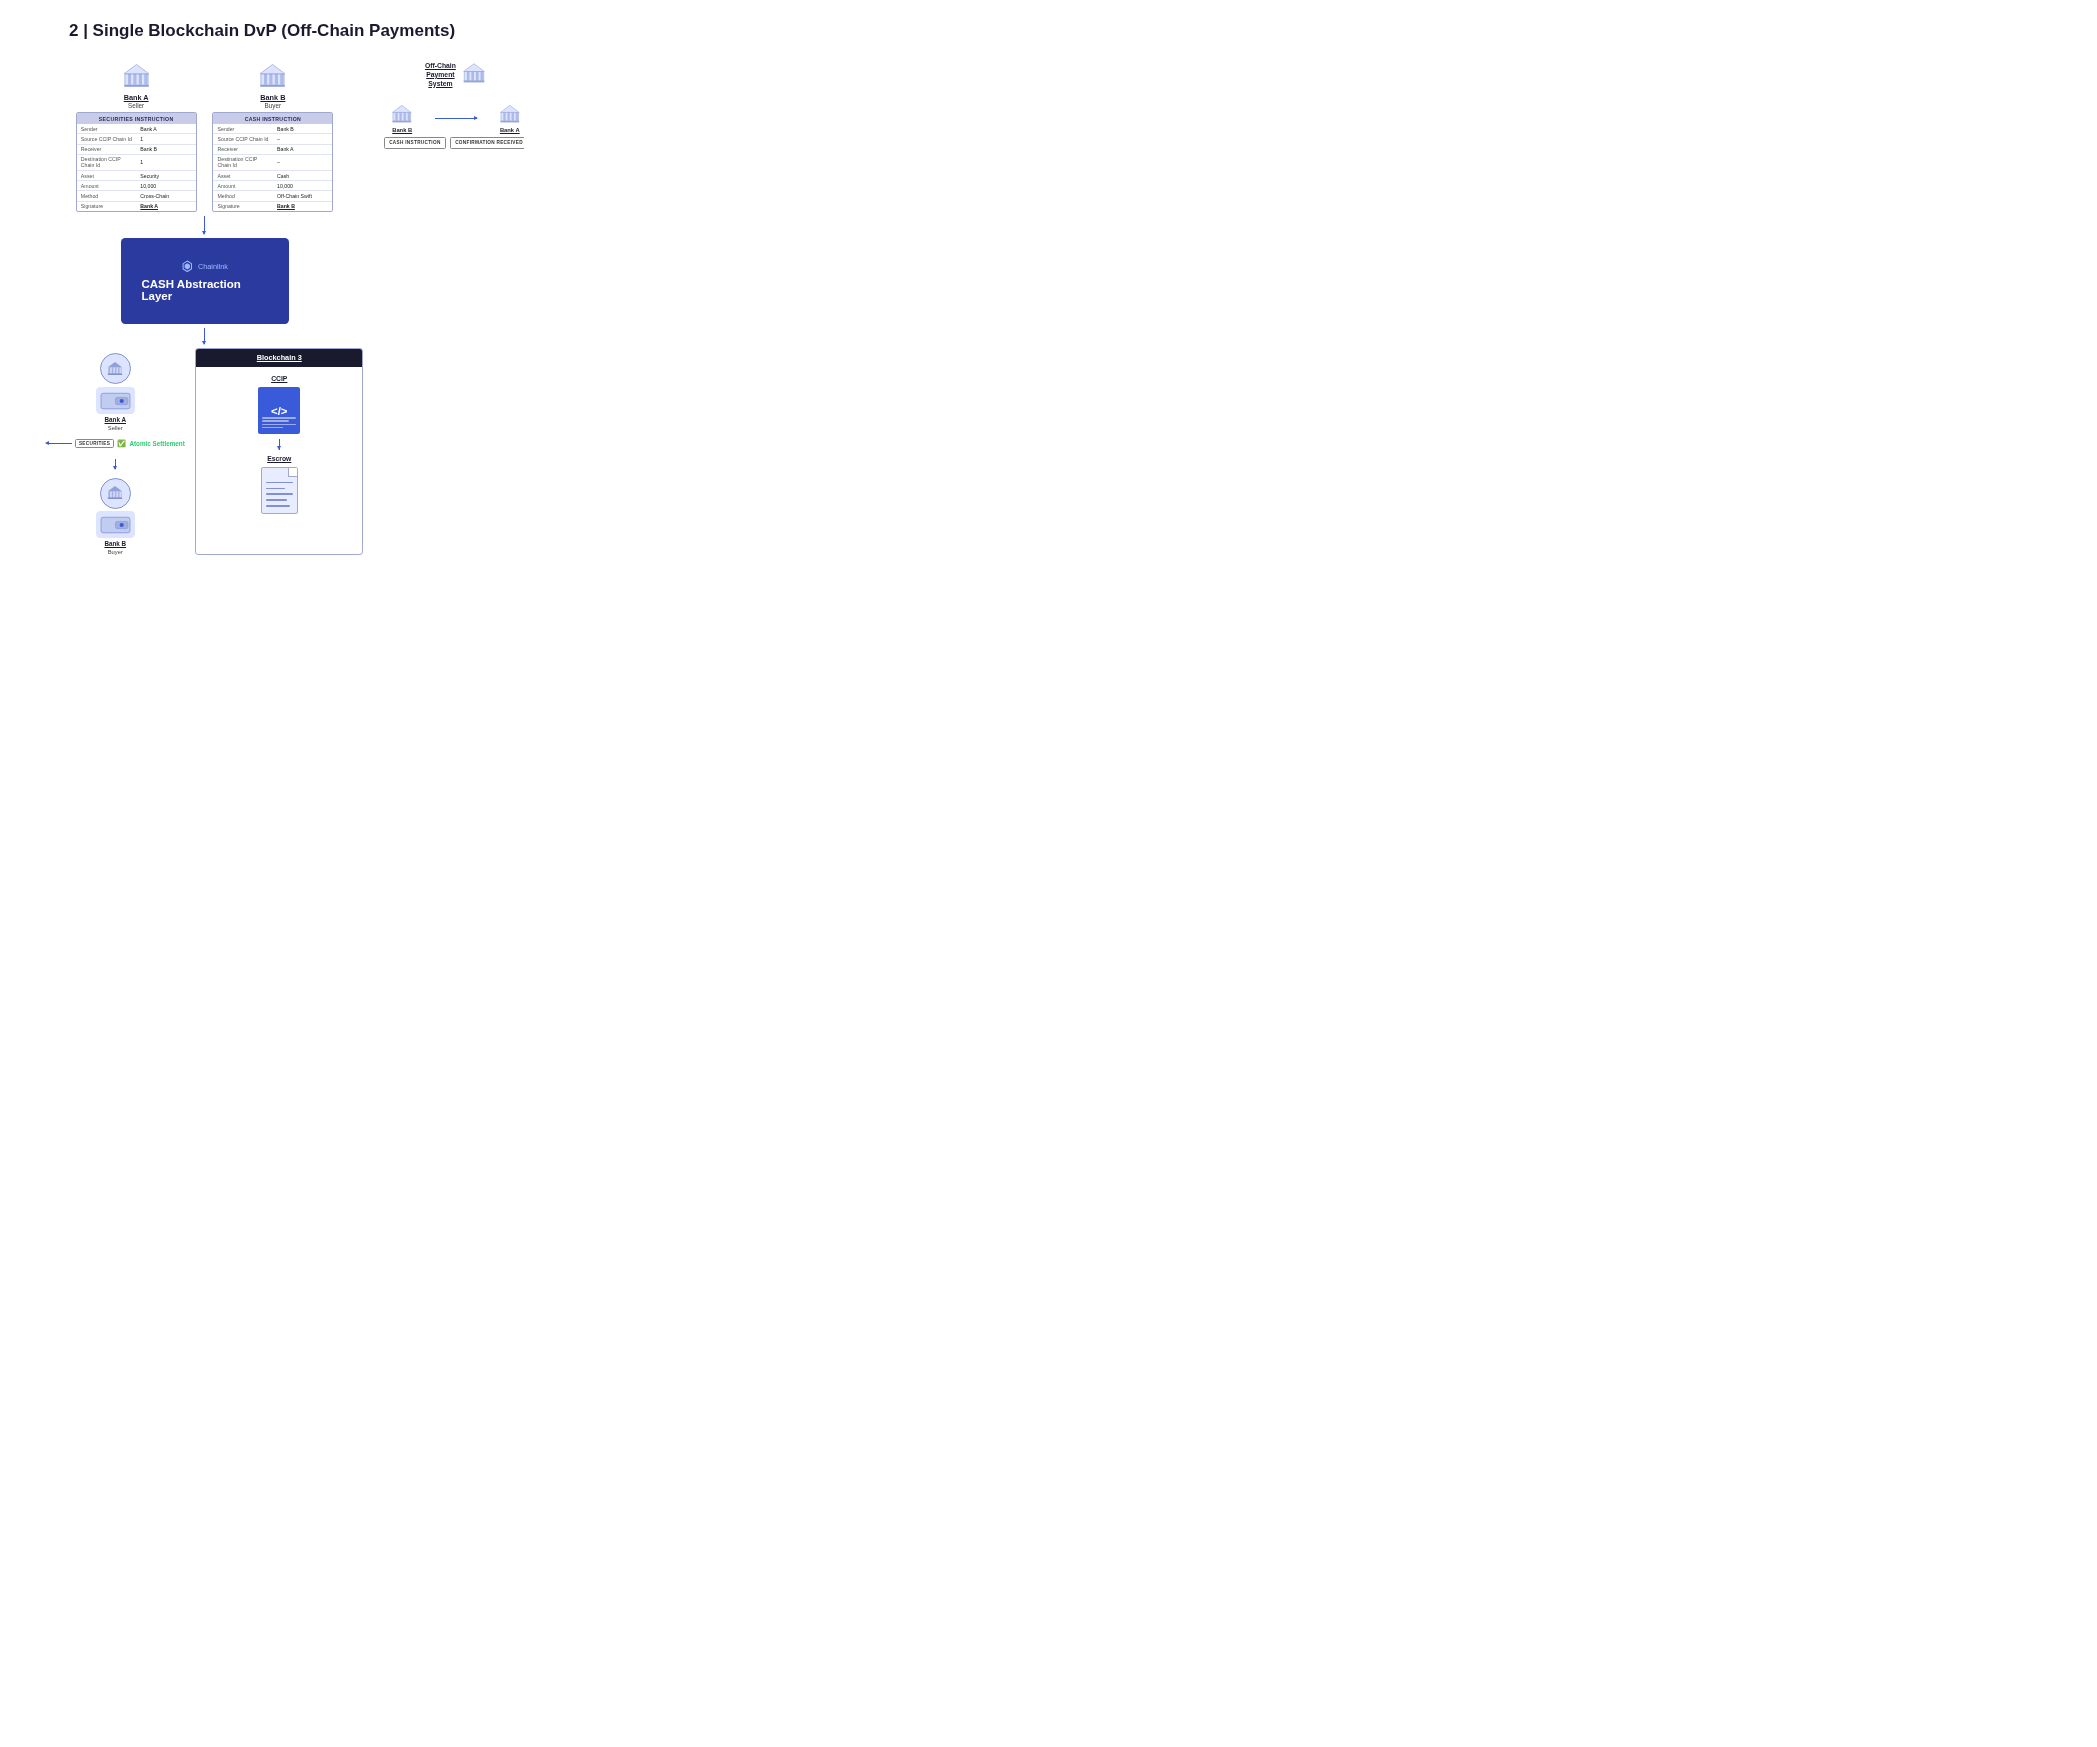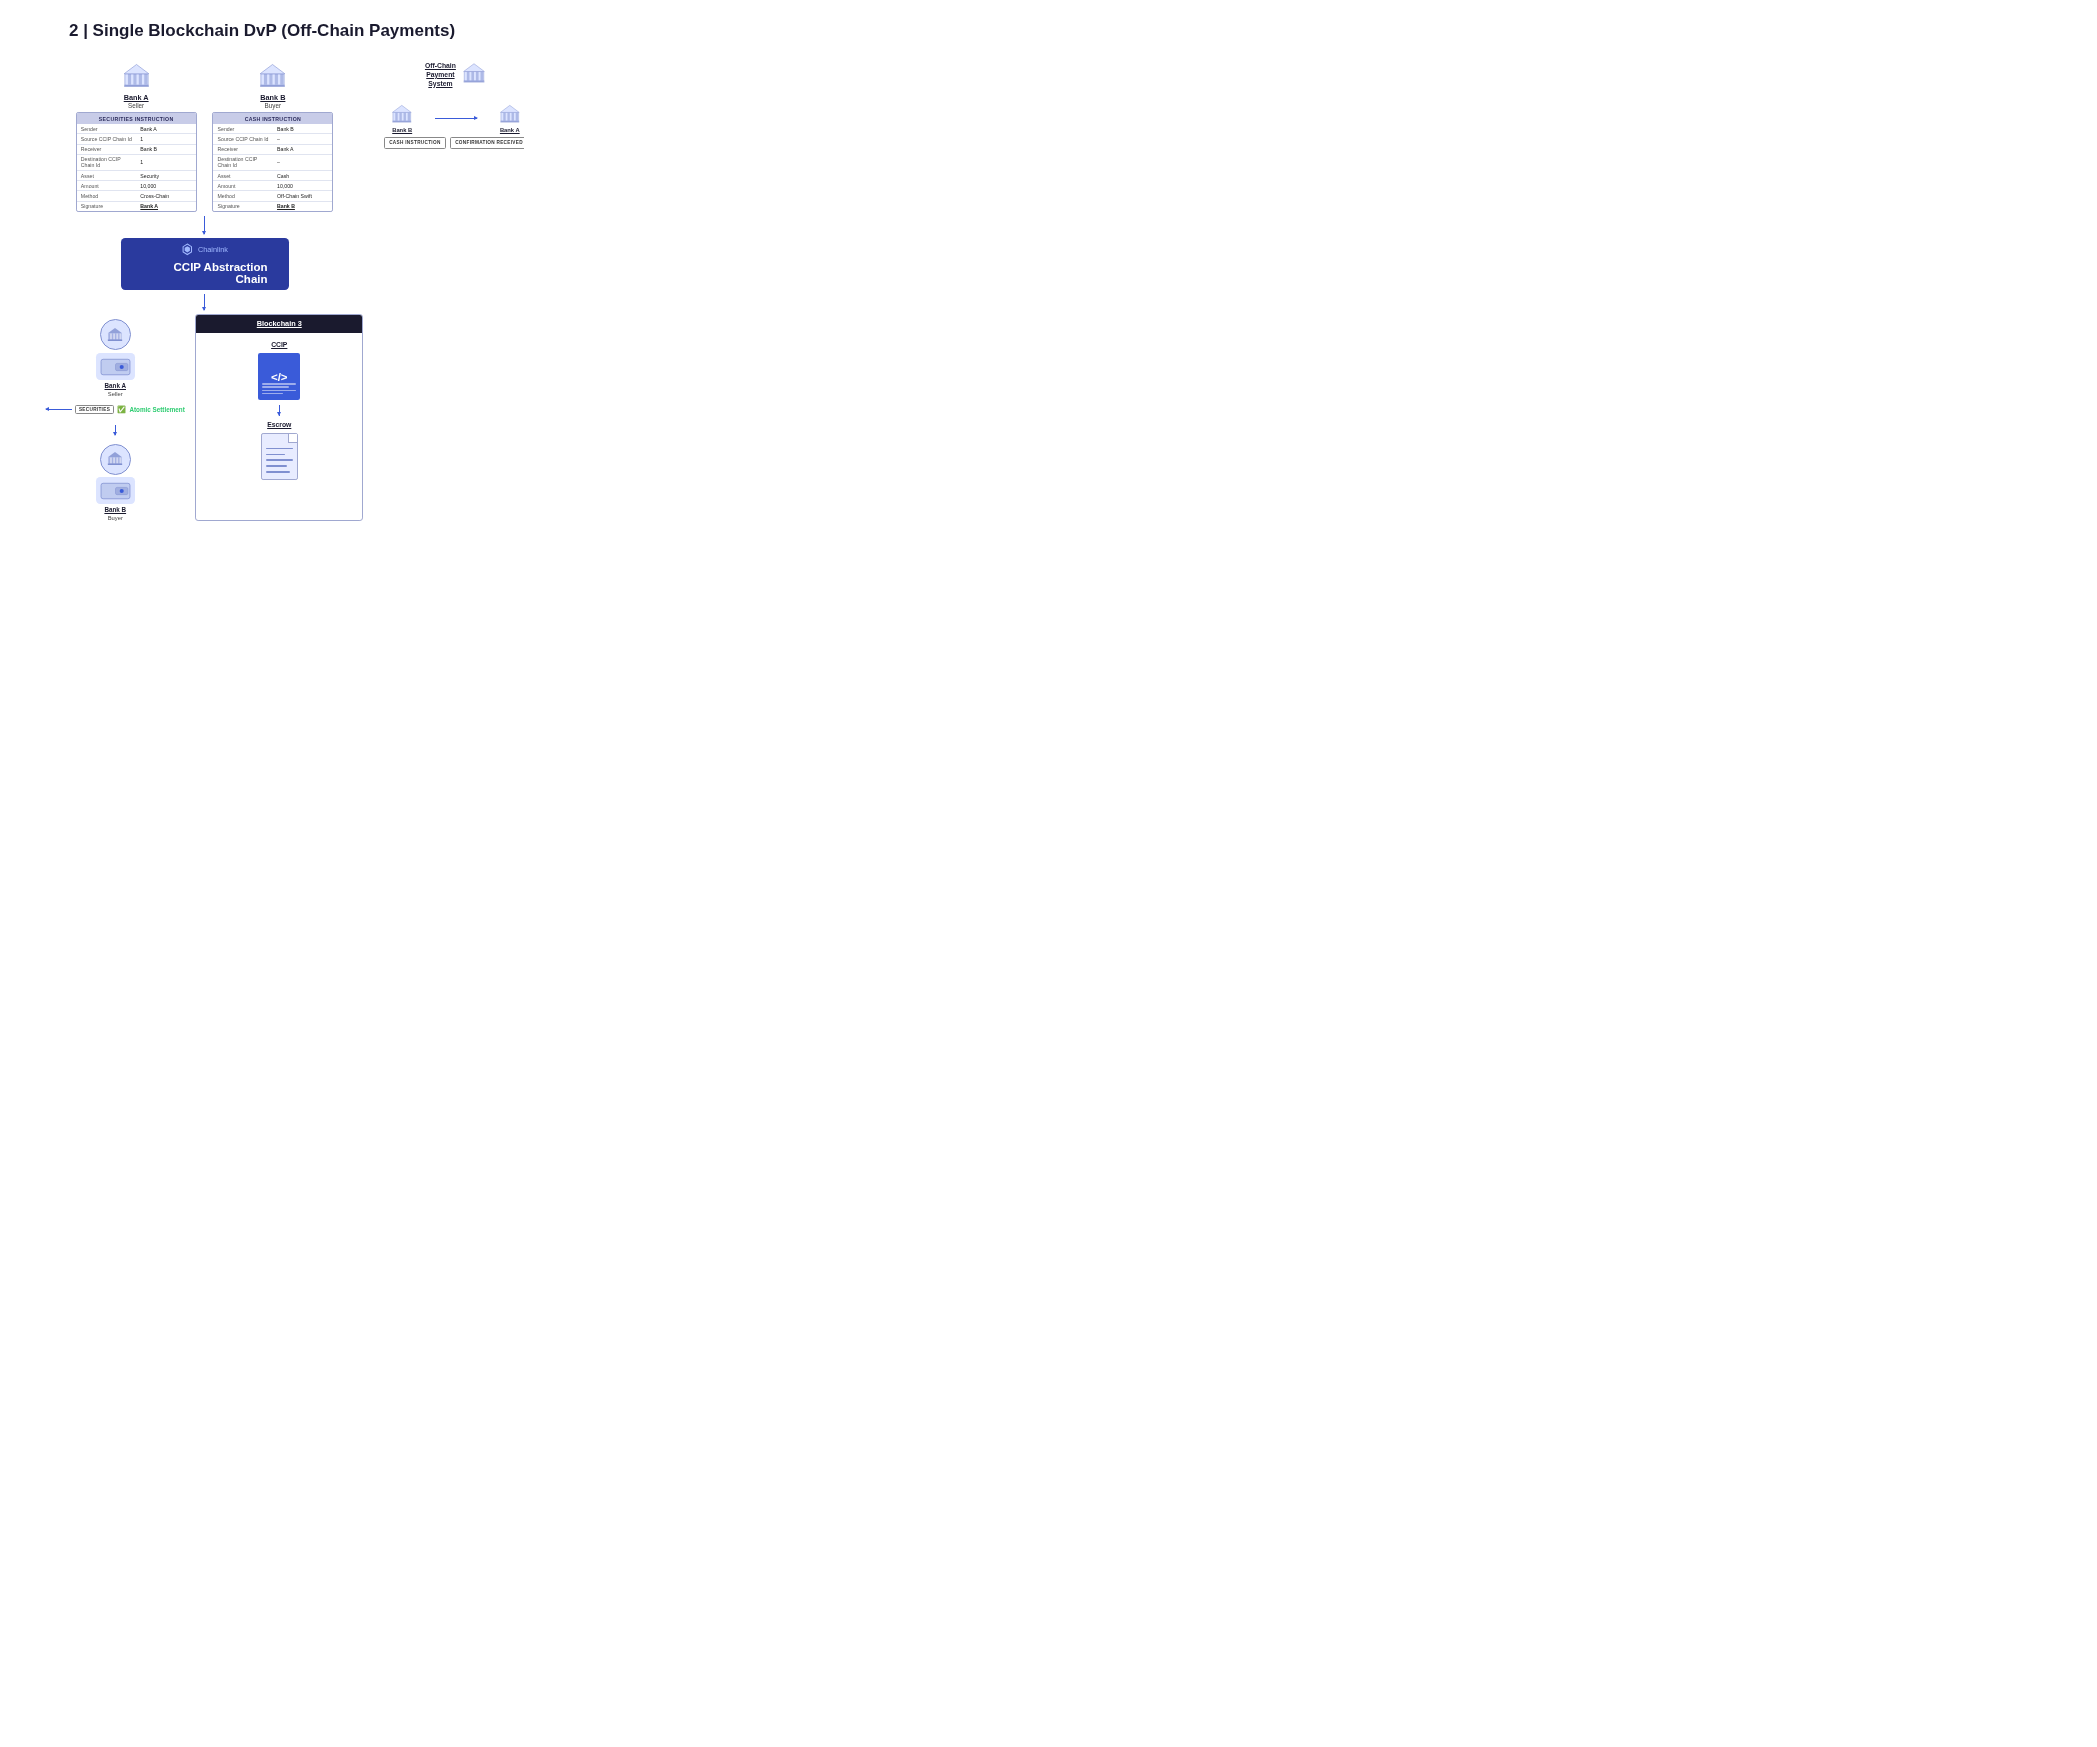--- a/index.html
+++ b/index.html
@@ -134,22 +134,22 @@
       right: -0.5px;
       top: -2.1px;
       border-left: 4.2px solid #3a5bd9;
       border-top: 2.6px solid transparent;
       border-bottom: 2.6px solid transparent;
     }
 
     .ccip-box {
       background: #2a3a9e;
       border-radius: 4.2px;
-      padding: 5px 21px;
-      text-align: right;
+      padding: 22px 21px;
+      text-align: left;
       width: 168px;
       color: white;
     }
 
     .ccip-top {
       display: flex;
       align-items: center;
       justify-content: center;
       gap: 4.2px;
       margin-bottom: 5.2px;
@@ -537,21 +537,21 @@
 
     <div class="ccip-box">
       <div class="ccip-top">
 
         <svg width="12.6" height="12.6" viewBox="0 0 24 24">
           <polygon points="12,2 20,7 20,17 12,22 4,17 4,7" fill="none" stroke="#a0b8ff" stroke-width="2"></polygon>
           <polygon points="12,6 17,9 17,15 12,18 7,15 7,9" fill="#a0b8ff"></polygon>
         </svg>
         <span class="ccip-brand">Chainlink</span>
       </div>
-      <div class="ccip-main-text">CCIP Abstraction Chain</div>
+      <div class="ccip-main-text">CASH Abstraction Layer</div>
     </div>
 
     <div class="down-arrow-container">
       <div class="down-arrow" style="height:15.7px;"></div>
     </div>
 
     <div class="bottom-left-section">
 
       <div style="display:flex;flex-direction:column;align-items:center;gap:6.3px;margin-top:5.2px;">
 

